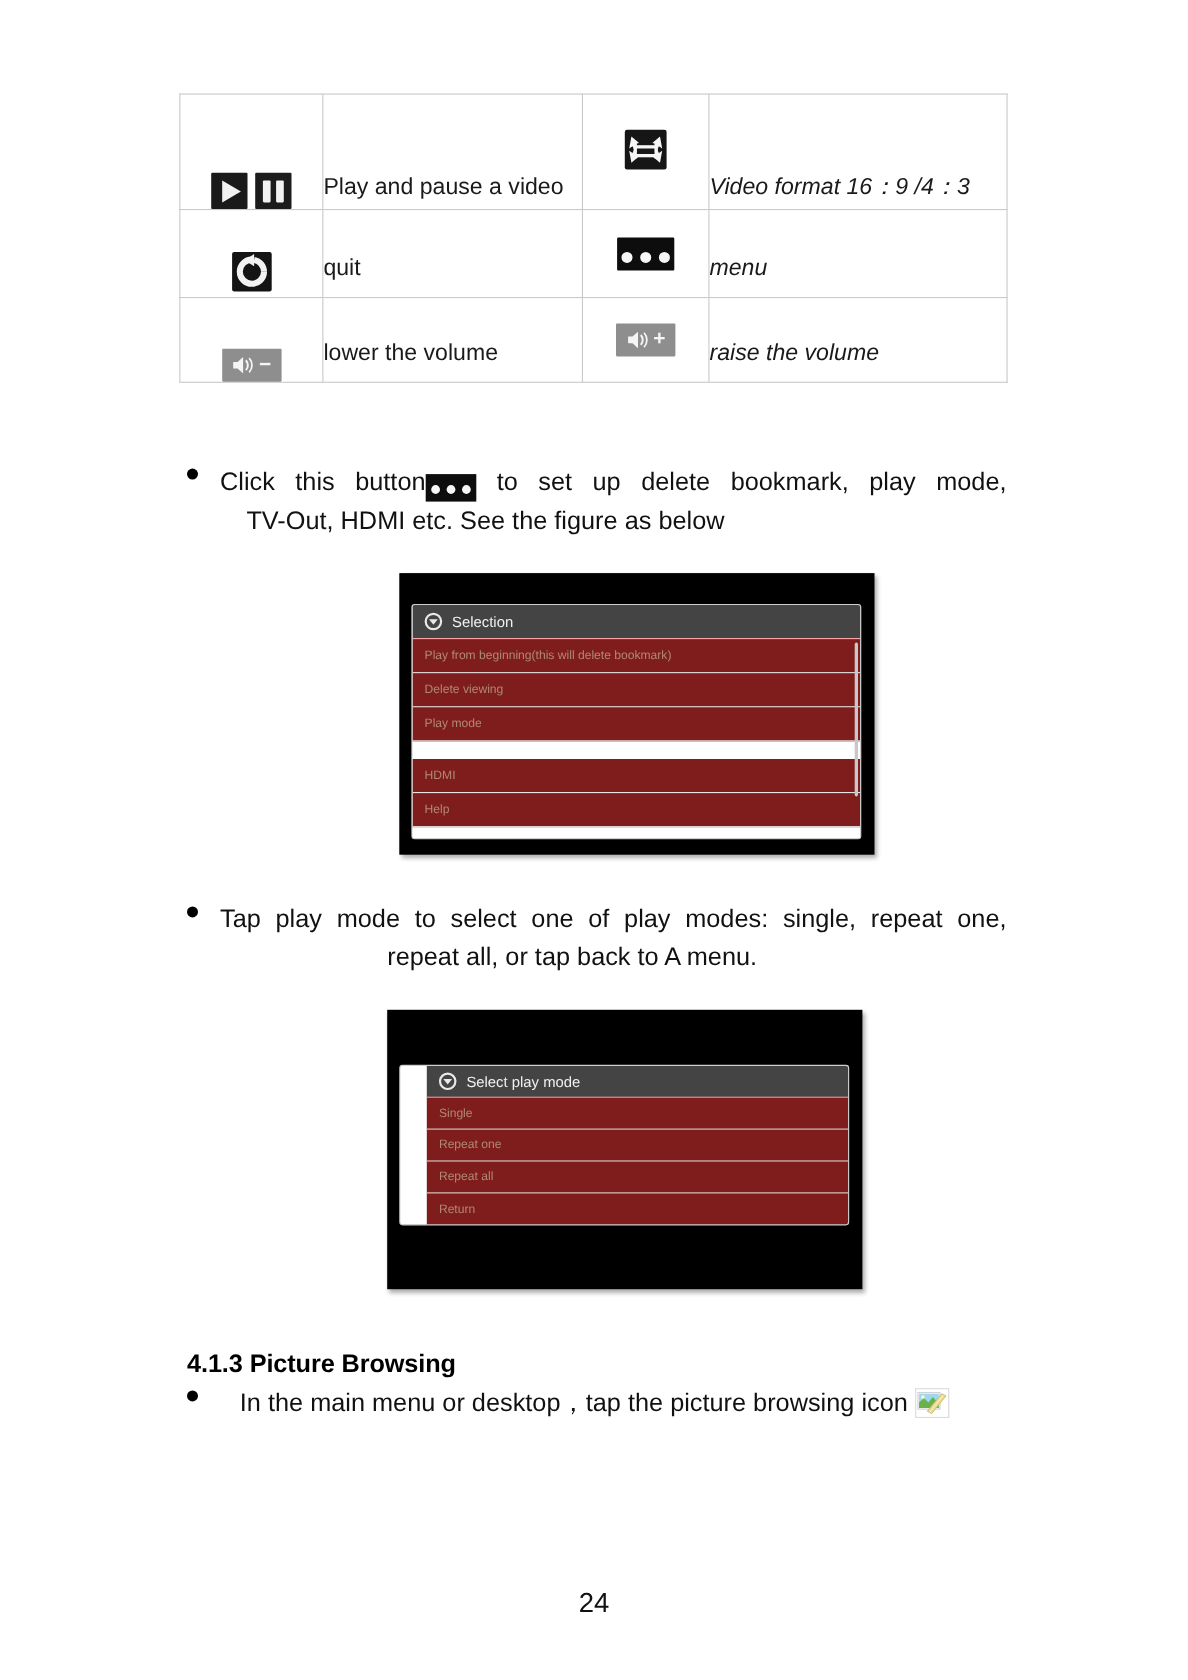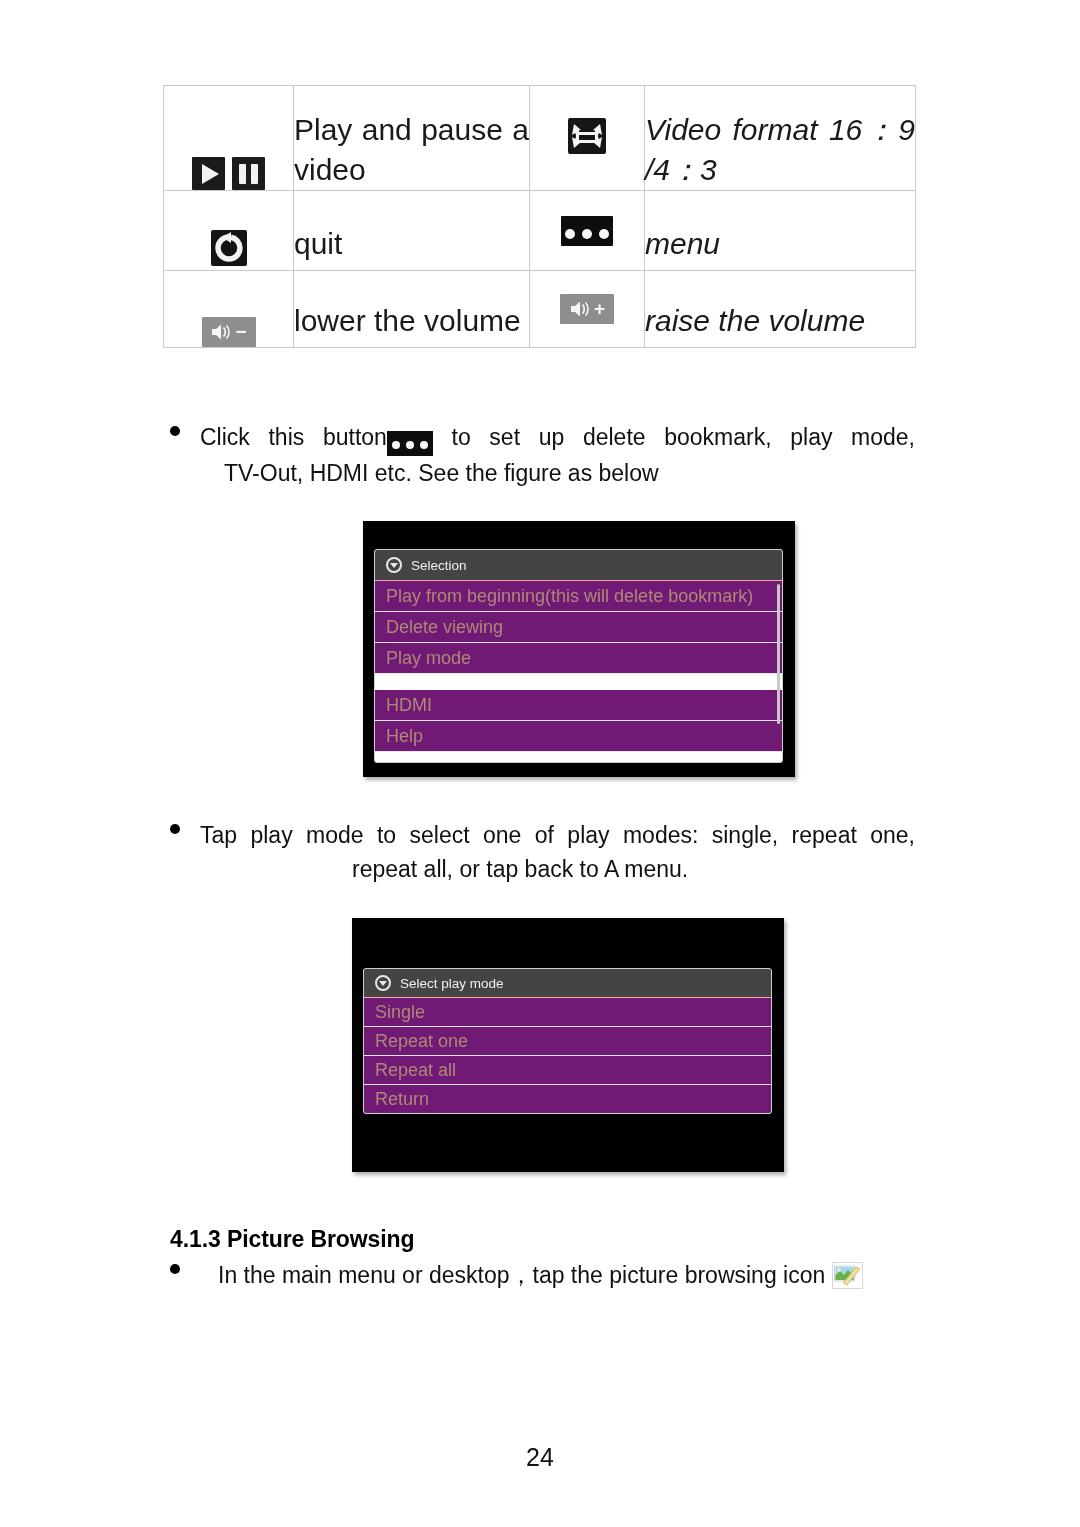--- a/index.html
+++ b/index.html
@@ -44,21 +44,21 @@
   .col-text2  { width: 271px; font-style: italic; }
 
   .cell-icon {
     text-align: center;
     vertical-align: top;
     padding-top: 12px;
   }
   .cell-icon.mid { vertical-align: middle; padding-top: 0; }
 
   .cell-text {
-    font-size: 30px;
+    font-size: 21px;
     line-height: 40px;
     padding: 10px 14px 8px 12px;
     text-align: justify;
     text-align-last: left;
     color: #1a1a1a;
   }
   .cell-text.justified { text-align: justify; }
   .row1 td { height: 105px; }
   .row2 td { height: 80px; }
   .row3 td { height: 77px; }
@@ -206,26 +206,26 @@
   }
   .dlg-title .circ::after {
     content: "";
     border-left: 4px solid transparent;
     border-right: 4px solid transparent;
     border-top: 5px solid #e8e8e8;
     margin-top: 1px;
   }
   .dlg-item {
     color: #b08878;
-    font-size: 18px;
+    font-size: 11px;
     border-bottom: 1px solid #e6e6e6;
     display: flex;
     align-items: center;
     padding-left: 11px;
-    background: #701a75;
+    background: #7f1d1d;
   }
   .dlg-item:last-child { border-bottom: none; }
   .dlg-scroll {
     position: absolute;
     right: 2px;
     width: 3px;
     background: #c8c8c8;
     border-radius: 2px;
   }
 
@@ -376,21 +376,21 @@
 
   <div class="bullet-para" style="left:170px; top:818px; width:745px;">
     <span class="bullet-dot"></span>
     <span class="bullet-body" style="padding-left:30px;">
       <span class="just-line">Tap play mode to select one of play modes: single, repeat one,</span>
       <span class="plain-line" style="padding-left:152px;">repeat all, or tap back to A menu.</span>
     </span>
   </div>
 
   <div class="shot" style="left:352px; top:918px; width:432px; height:254px;">
-    <div class="dlg" style="left:11px; top:50px; width:409px; height:146px;">
+    <div class="dlg" style="left:11px; top:50px; width:409px; height:146px;padding-left:24px;">
       <div class="dlg-title" style="height:29px;">
         <span class="circ"></span>
         <span>Select play mode</span>
       </div>
       <div class="dlg-item" style="height:29px;">Single</div>
       <div class="dlg-item" style="height:29px;">Repeat one</div>
       <div class="dlg-item" style="height:29px;">Repeat all</div>
       <div class="dlg-item" style="height:29px;">Return</div>
     </div>
   </div>

